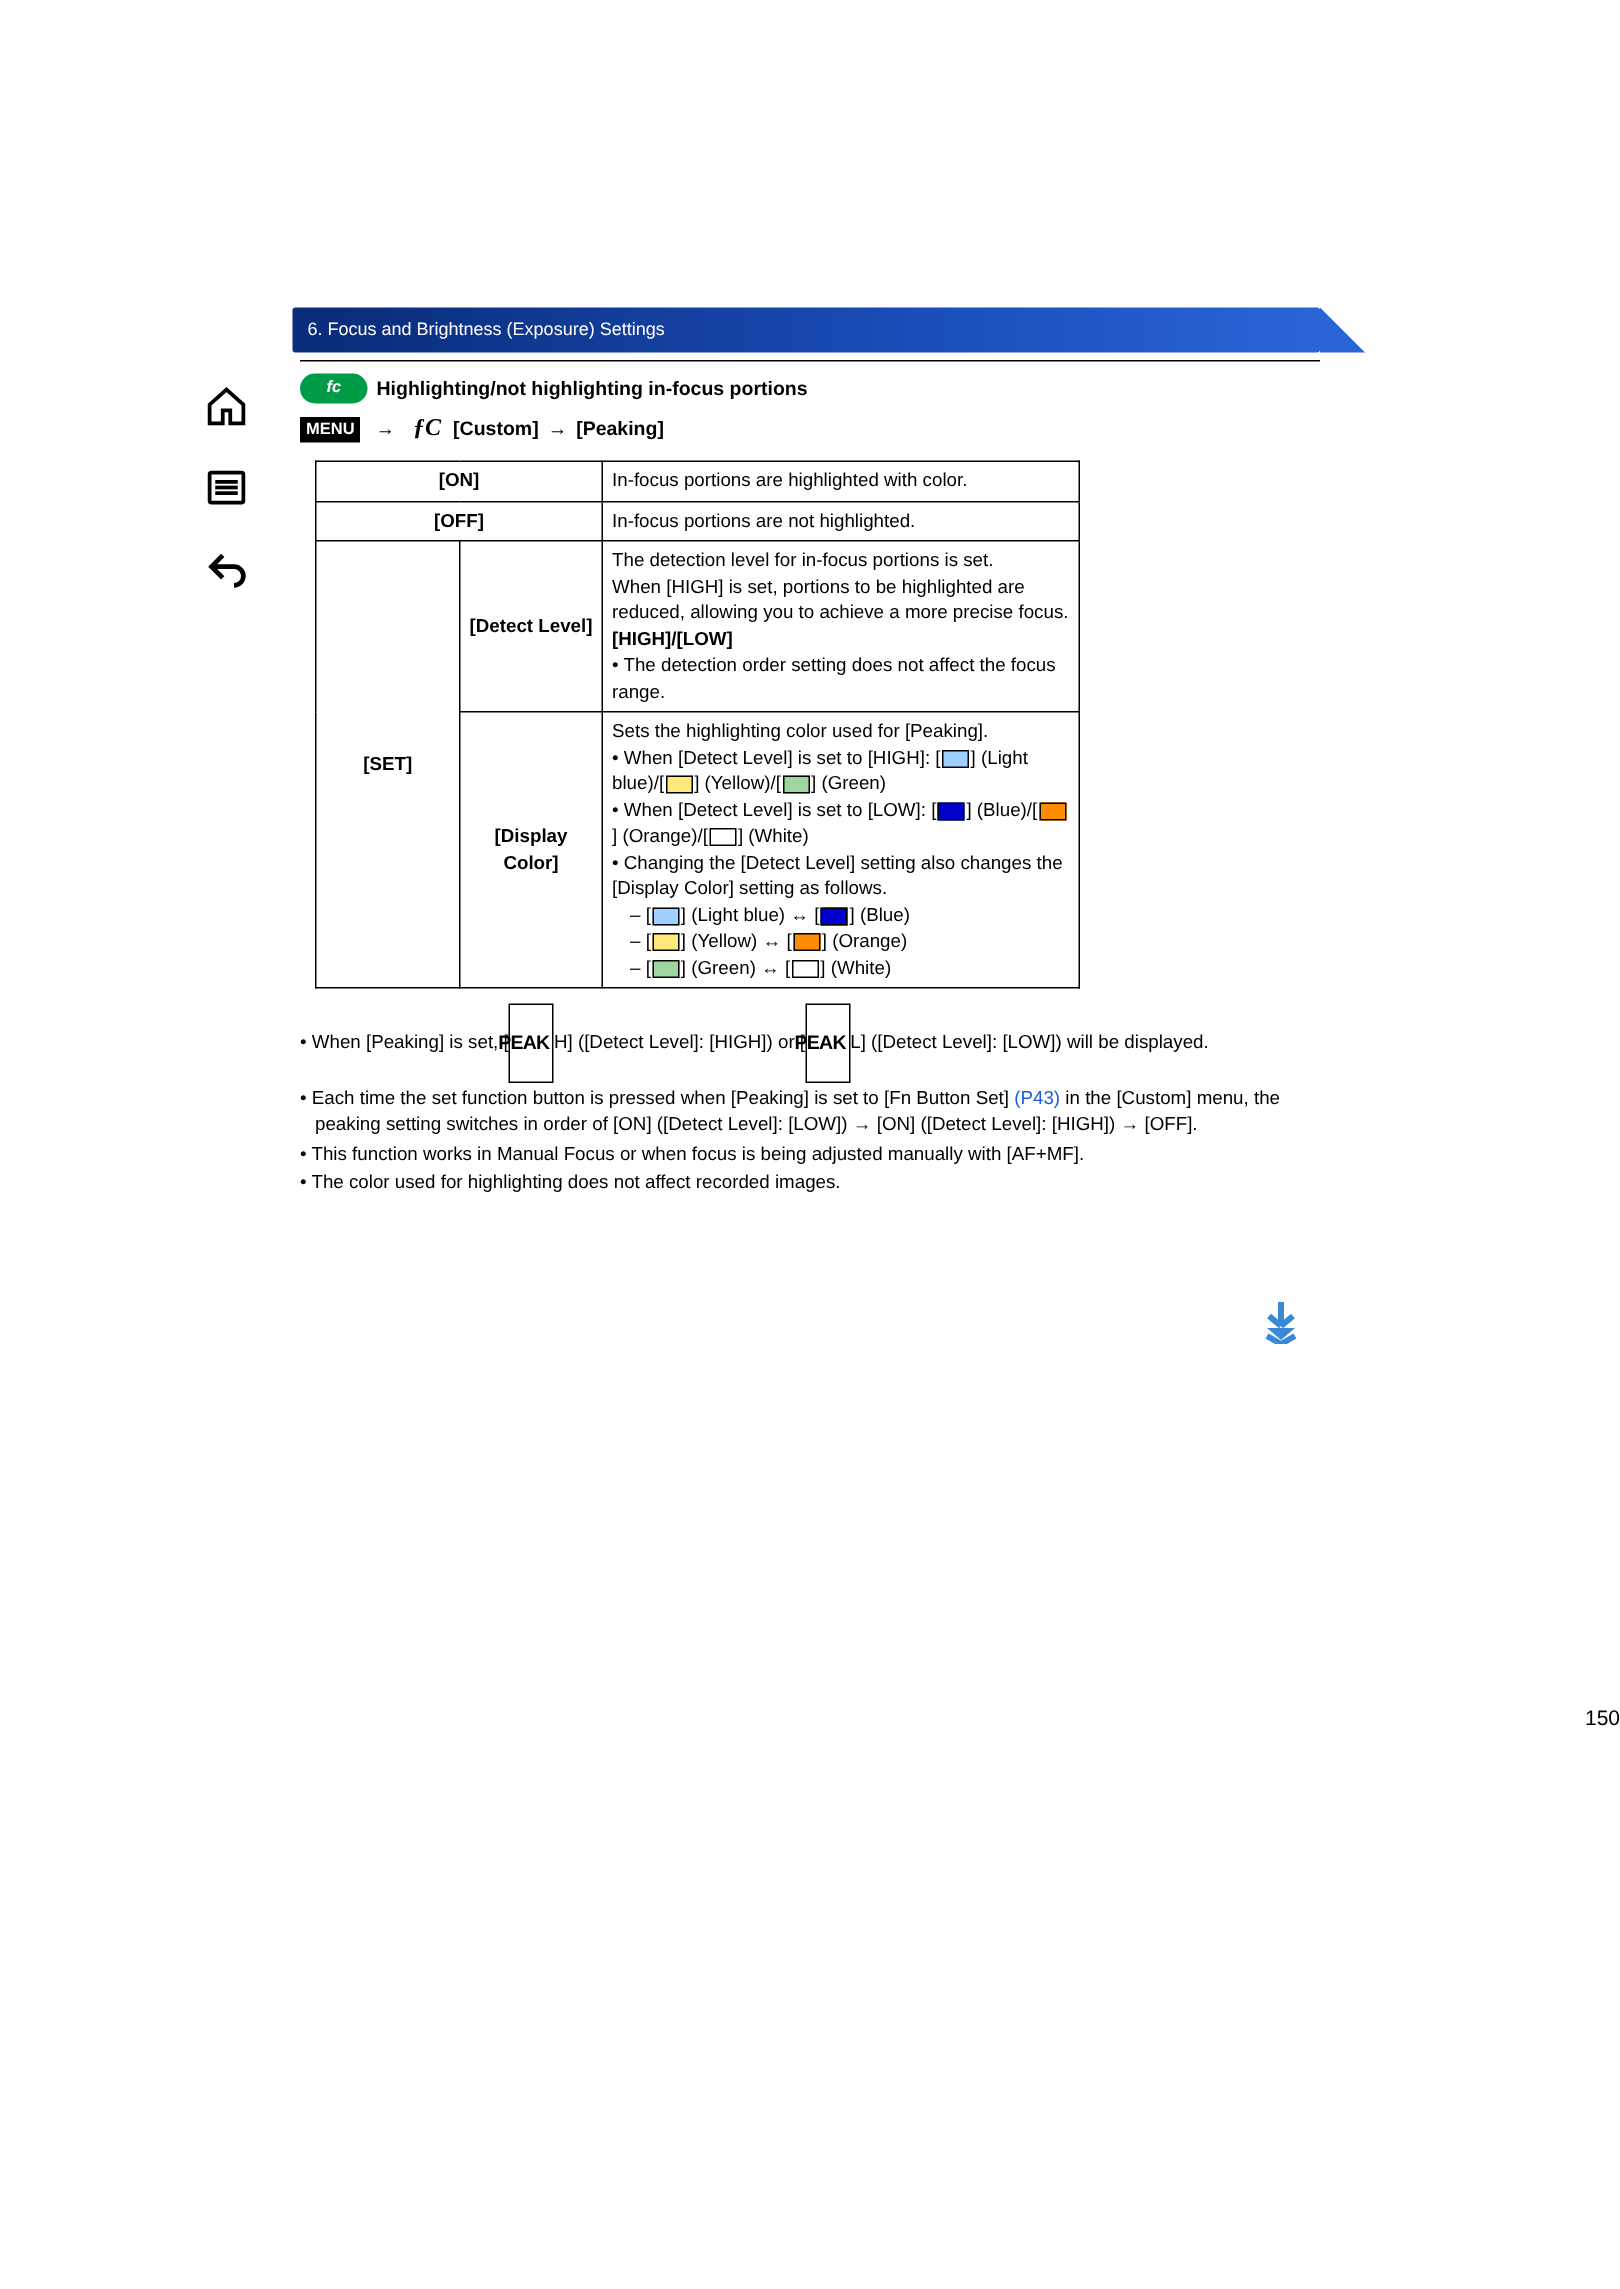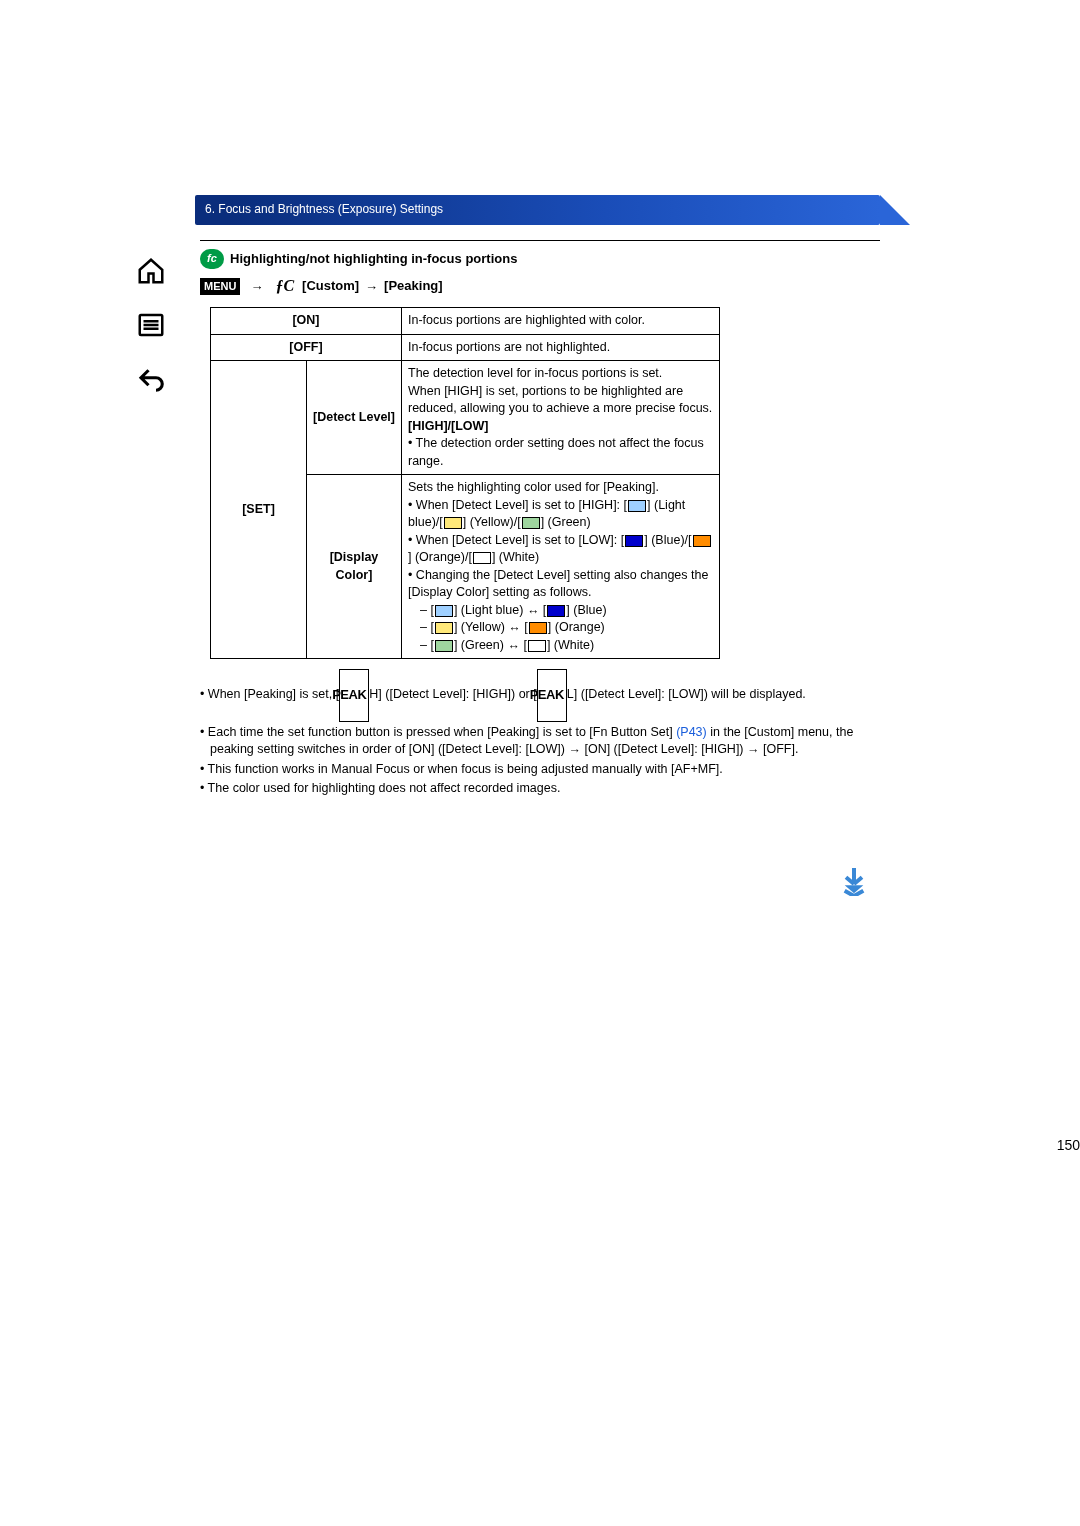--- a/index.html
+++ b/index.html
@@ -24,21 +24,21 @@
     height: 32px;
     margin-bottom: 22px;
     display: flex;
     align-items: center;
     justify-content: center;
     cursor: pointer;
   }
   .header-banner {
     position: absolute;
     left: 195px;
-    top: 195px;
+    top: 205px;
     right: 200px;
     height: 30px;
     background: linear-gradient(to right, #0a2d7c 0%, #0a2d7c 5%, #1a4db8 60%, #2a65d8 100%);
     color: #fff;
     padding: 6px 10px;
     font-size: 12px;
     border-radius: 2px;
   }
   .header-banner::after {
     content: "";
@@ -60,21 +60,21 @@
     align-items: center;
     gap: 6px;
     font-weight: bold;
     margin-bottom: 6px;
   }
   .fc-badge {
     background: #009b46;
     color: #fff;
     font-weight: bold;
     font-style: italic;
-    width: 24px;
+    width: 45px;
     height: 20px;
     border-radius: 10px;
     display: flex;
     align-items: center;
     justify-content: center;
     font-size: 11px;
   }
   .fc-symbol { font-family: 'Brush Script MT', cursive; font-style: italic; font-size: 16px; margin: 0 2px;}
   .menu-badge {
     background: #000;

